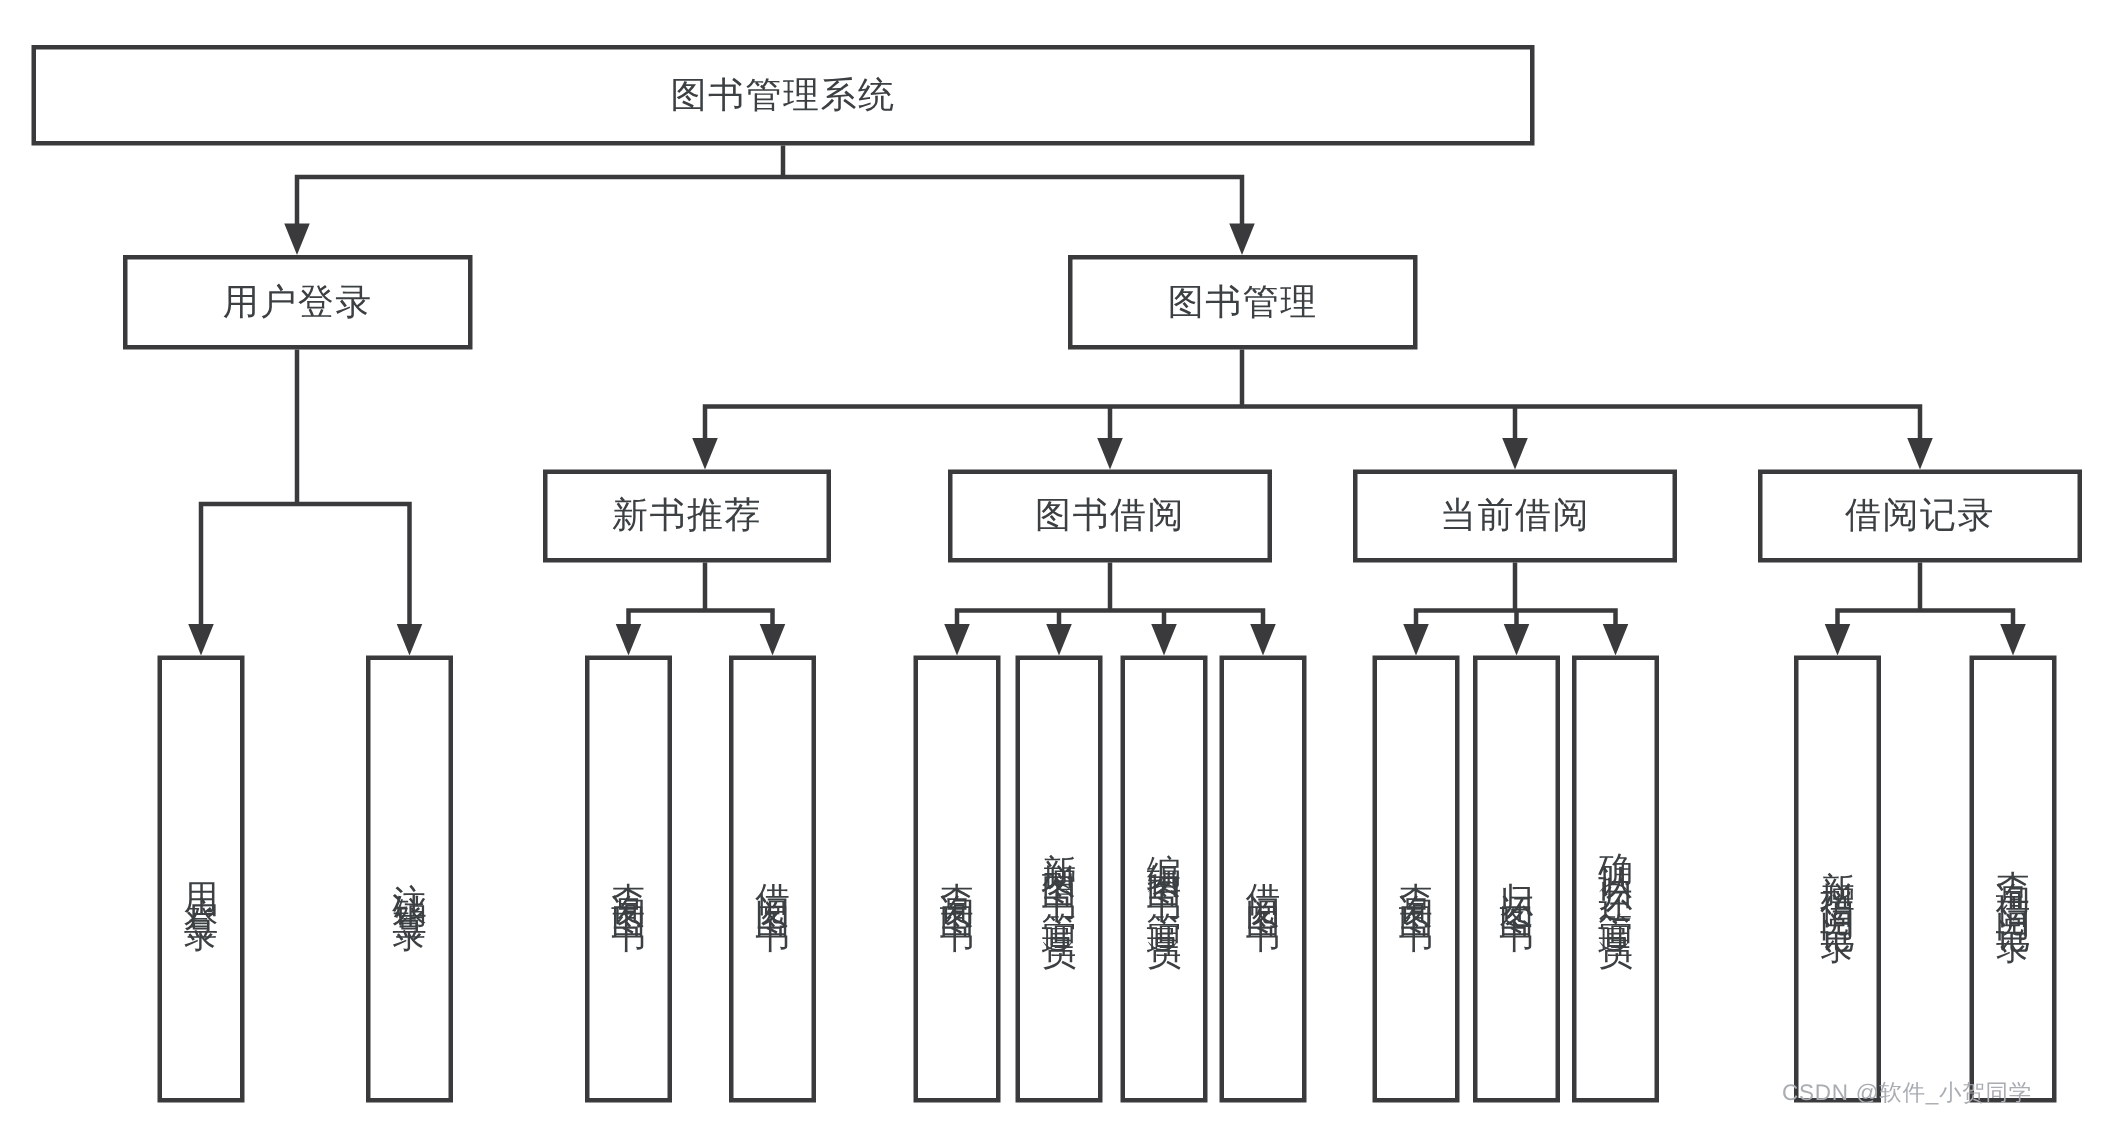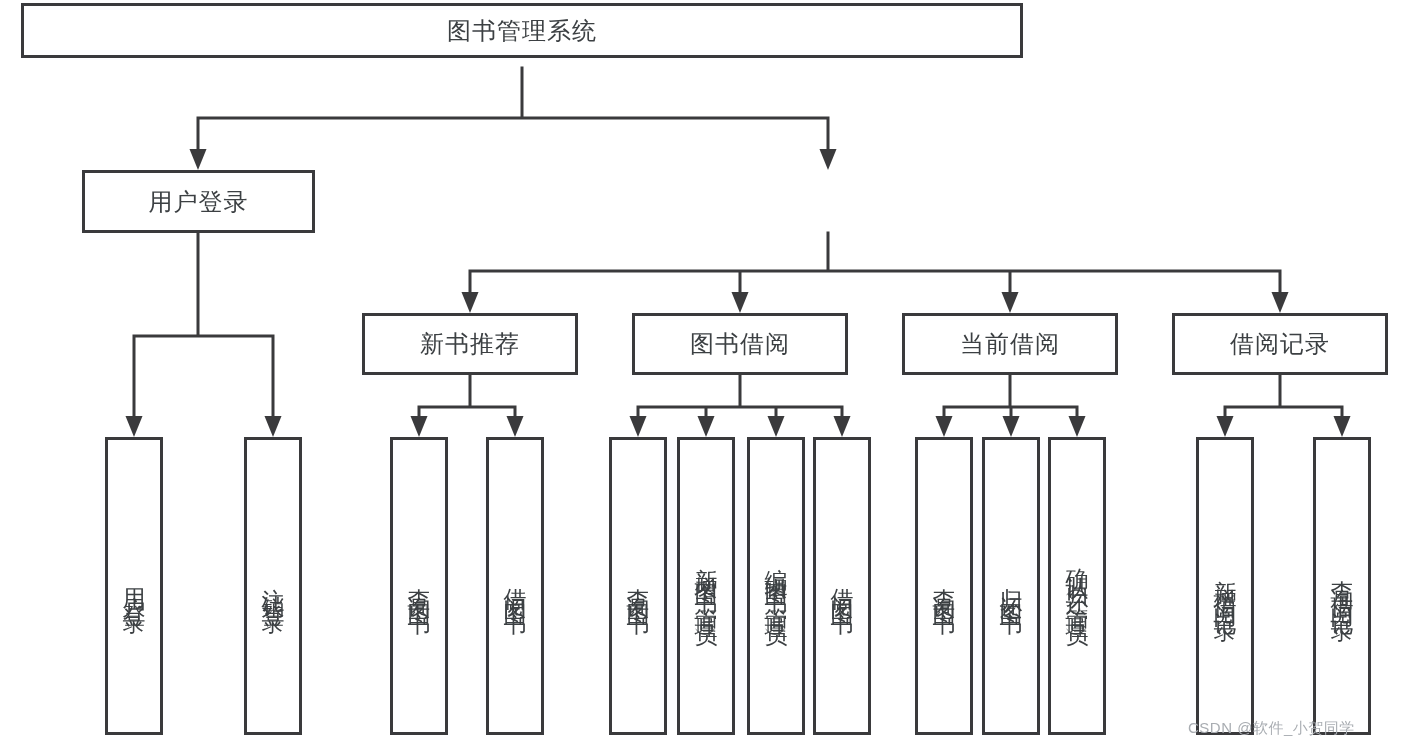--- a/index.html
+++ b/index.html
@@ -87,29 +87,32 @@
       <polygon points="767.5,416 784.5,416 776,437"></polygon>
       <polygon points="833.5,416 850.5,416 842,437"></polygon>
       <polygon points="935.5,416 952.5,416 944,437"></polygon>
       <polygon points="1002.5,416 1019.5,416 1011,437"></polygon>
       <polygon points="1068.5,416 1085.5,416 1077,437"></polygon>
       <polygon points="1216.5,416 1233.5,416 1225,437"></polygon>
       <polygon points="1333.5,416 1350.5,416 1342,437"></polygon>
     </g>
   </svg>
 
-  <div class="hbox" style="left:21px;top:3px;width:1002px;height:55px">
+  <div class="hbox" style="left:21px;top:30px;width:1002px;height:67px">
     <span class="hlabel">图书管理系统</span>
   </div>
 
   <div class="hbox" style="left:82px;top:170px;width:233px;height:63px">
     <span class="hlabel">用户登录</span>
   </div>
+  <div class="hbox" style="left:712px;top:170px;width:233px;height:63px">
+    <span class="hlabel">图书管理</span>
+  </div>
 
-  <div class="hbox" style="left:362px;top:313px;width:216px;height:62px">
+  <div class="hbox" style="left:362px;top:313px;width:192px;height:62px">
     <span class="hlabel">新书推荐</span>
   </div>
   <div class="hbox" style="left:632px;top:313px;width:216px;height:62px">
     <span class="hlabel">图书借阅</span>
   </div>
   <div class="hbox" style="left:902px;top:313px;width:216px;height:62px">
     <span class="hlabel">当前借阅</span>
   </div>
   <div class="hbox" style="left:1172px;top:313px;width:216px;height:62px">
     <span class="hlabel">借阅记录</span>

